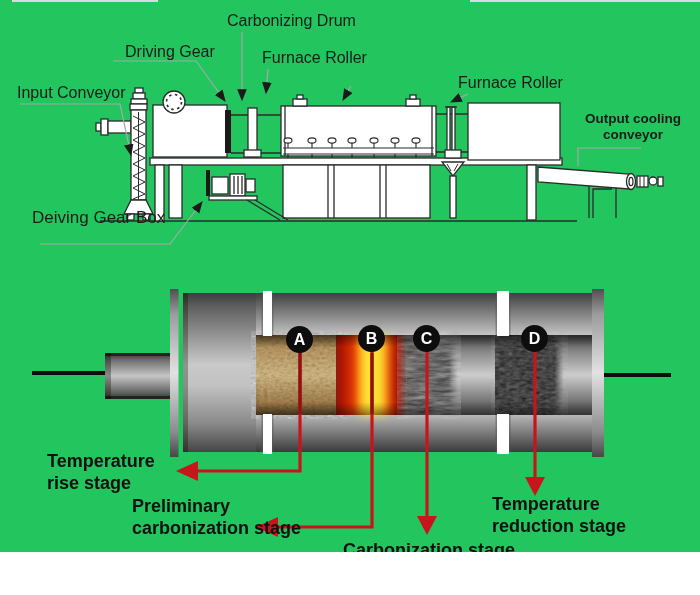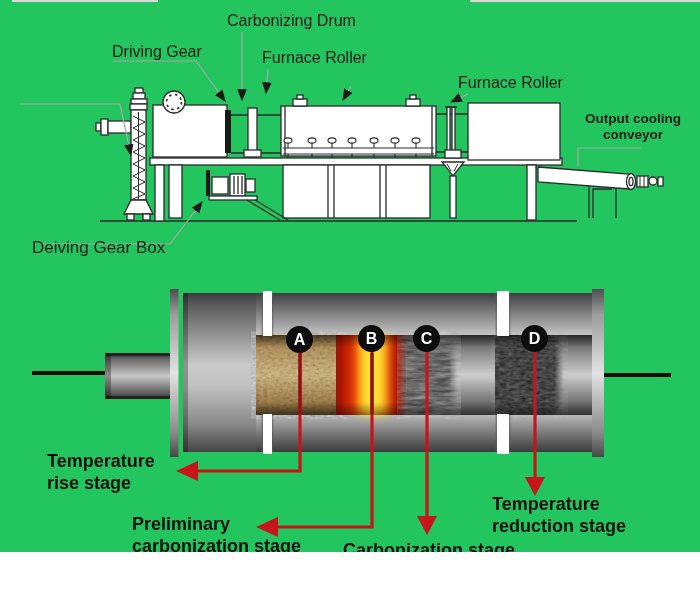--- a/index.html
+++ b/index.html
@@ -318,32 +318,33 @@
     </g>
     <g fill="#c8151b" stroke="none">
       <polygon points="198,461 198,481 176,471"></polygon>
       <polygon points="278,517 278,537 256,527"></polygon>
       <polygon points="417,516 437,516 427,535"></polygon>
       <polygon points="525,477 545,477 535,496"></polygon>
     </g>
   </svg>
 
   <div class="lbl" style="left:227px;top:12px">Carbonizing Drum</div>
-  <div class="lbl" style="left:112px;top:43px">Driving Gear</div>
+  <div class="lbl" style="left:125px;top:43px">Driving Gear</div>
   <div class="lbl" style="left:262px;top:49px">Furnace Roller</div>
   <div class="lbl" style="left:458px;top:74px">Furnace Roller</div>
+  <div class="lbl" style="left:17px;top:84px">Input Conveyor</div>
   <div class="lbl-bold-sm" style="left:563px;top:111px">Output cooling
 conveyor</div>
-  <div class="lbl lbl-big" style="left:32px;top:238px">Deiving Gear Box</div>
+  <div class="lbl lbl-big" style="left:32px;top:208px">Deiving Gear Box</div>
 
   <div class="marker" style="left:286px;top:326px">A</div>
   <div class="marker" style="left:358px;top:325px">B</div>
   <div class="marker" style="left:413px;top:325px">C</div>
   <div class="marker" style="left:521px;top:325px">D</div>
 
   <div class="stage-lbl" style="left:47px;top:451px">Temperature
 rise stage</div>
-  <div class="stage-lbl" style="left:132px;top:514px">Preliminary
+  <div class="stage-lbl" style="left:132px;top:496px">Preliminary
 carbonization stage</div>
   <div class="stage-lbl" style="left:343px;top:540px">Carbonization stage</div>
   <div class="stage-lbl" style="left:492px;top:494px">Temperature
 reduction stage</div>
 </div>
 
 </body></html>

